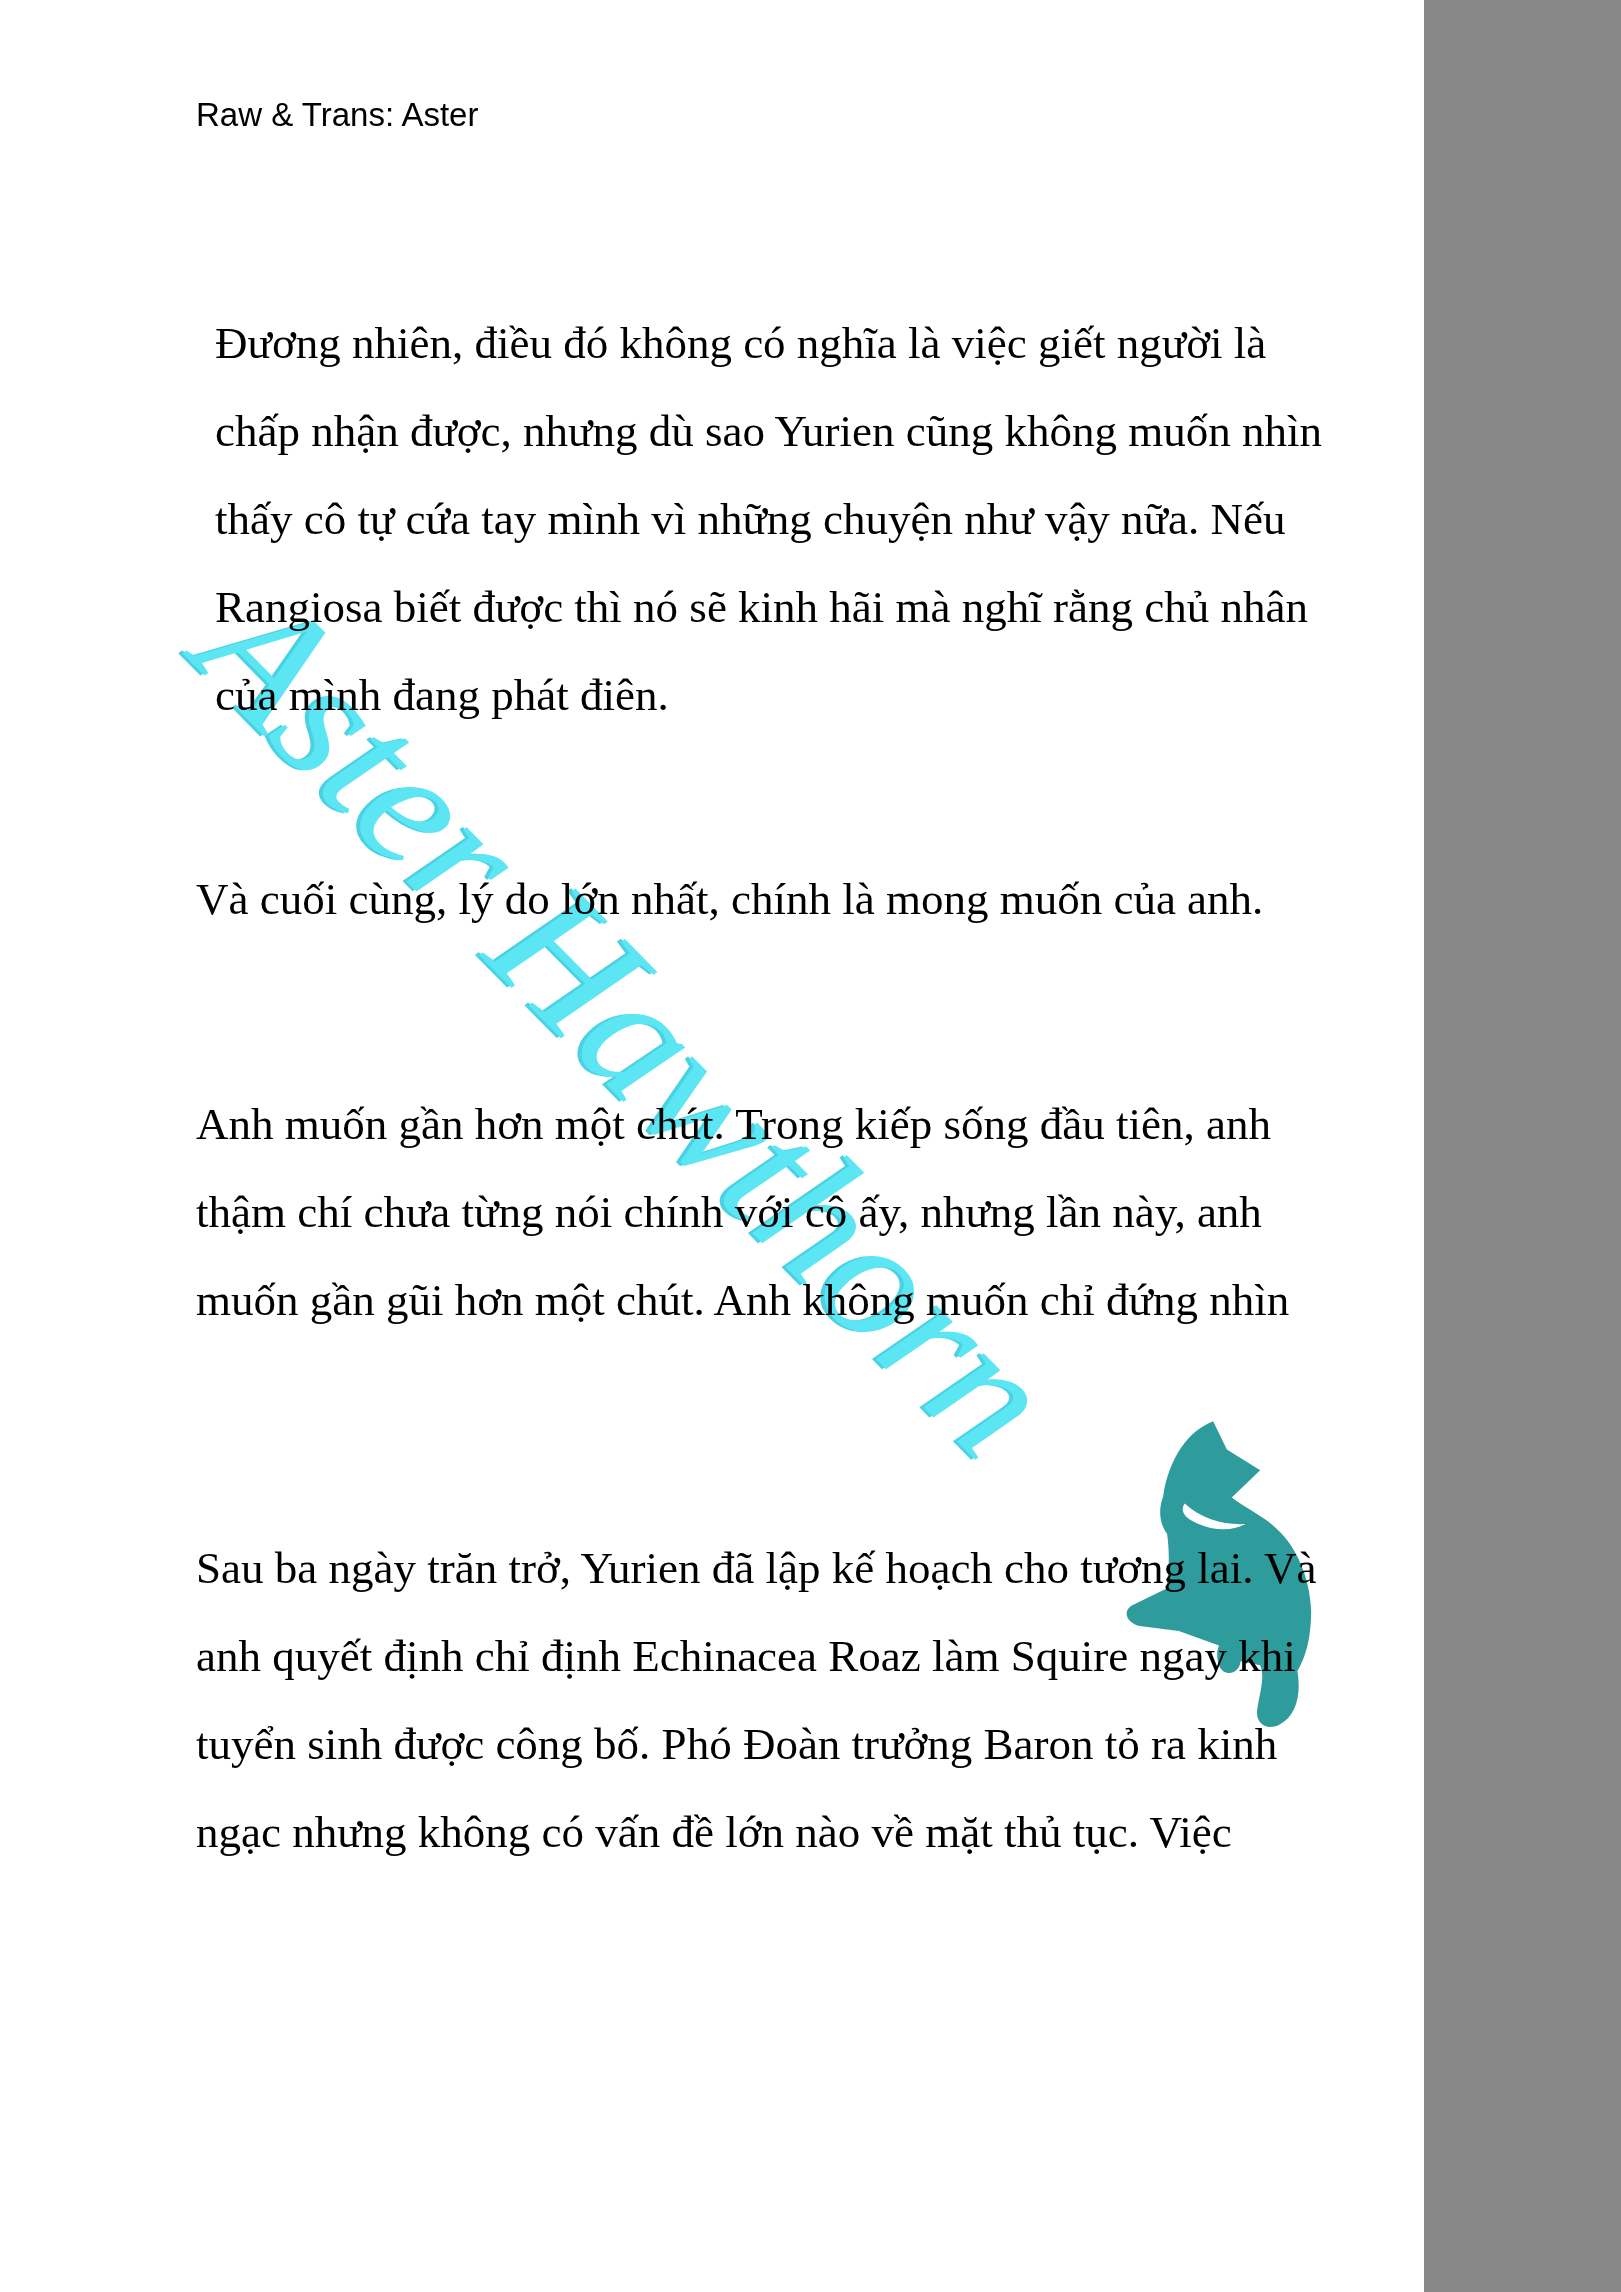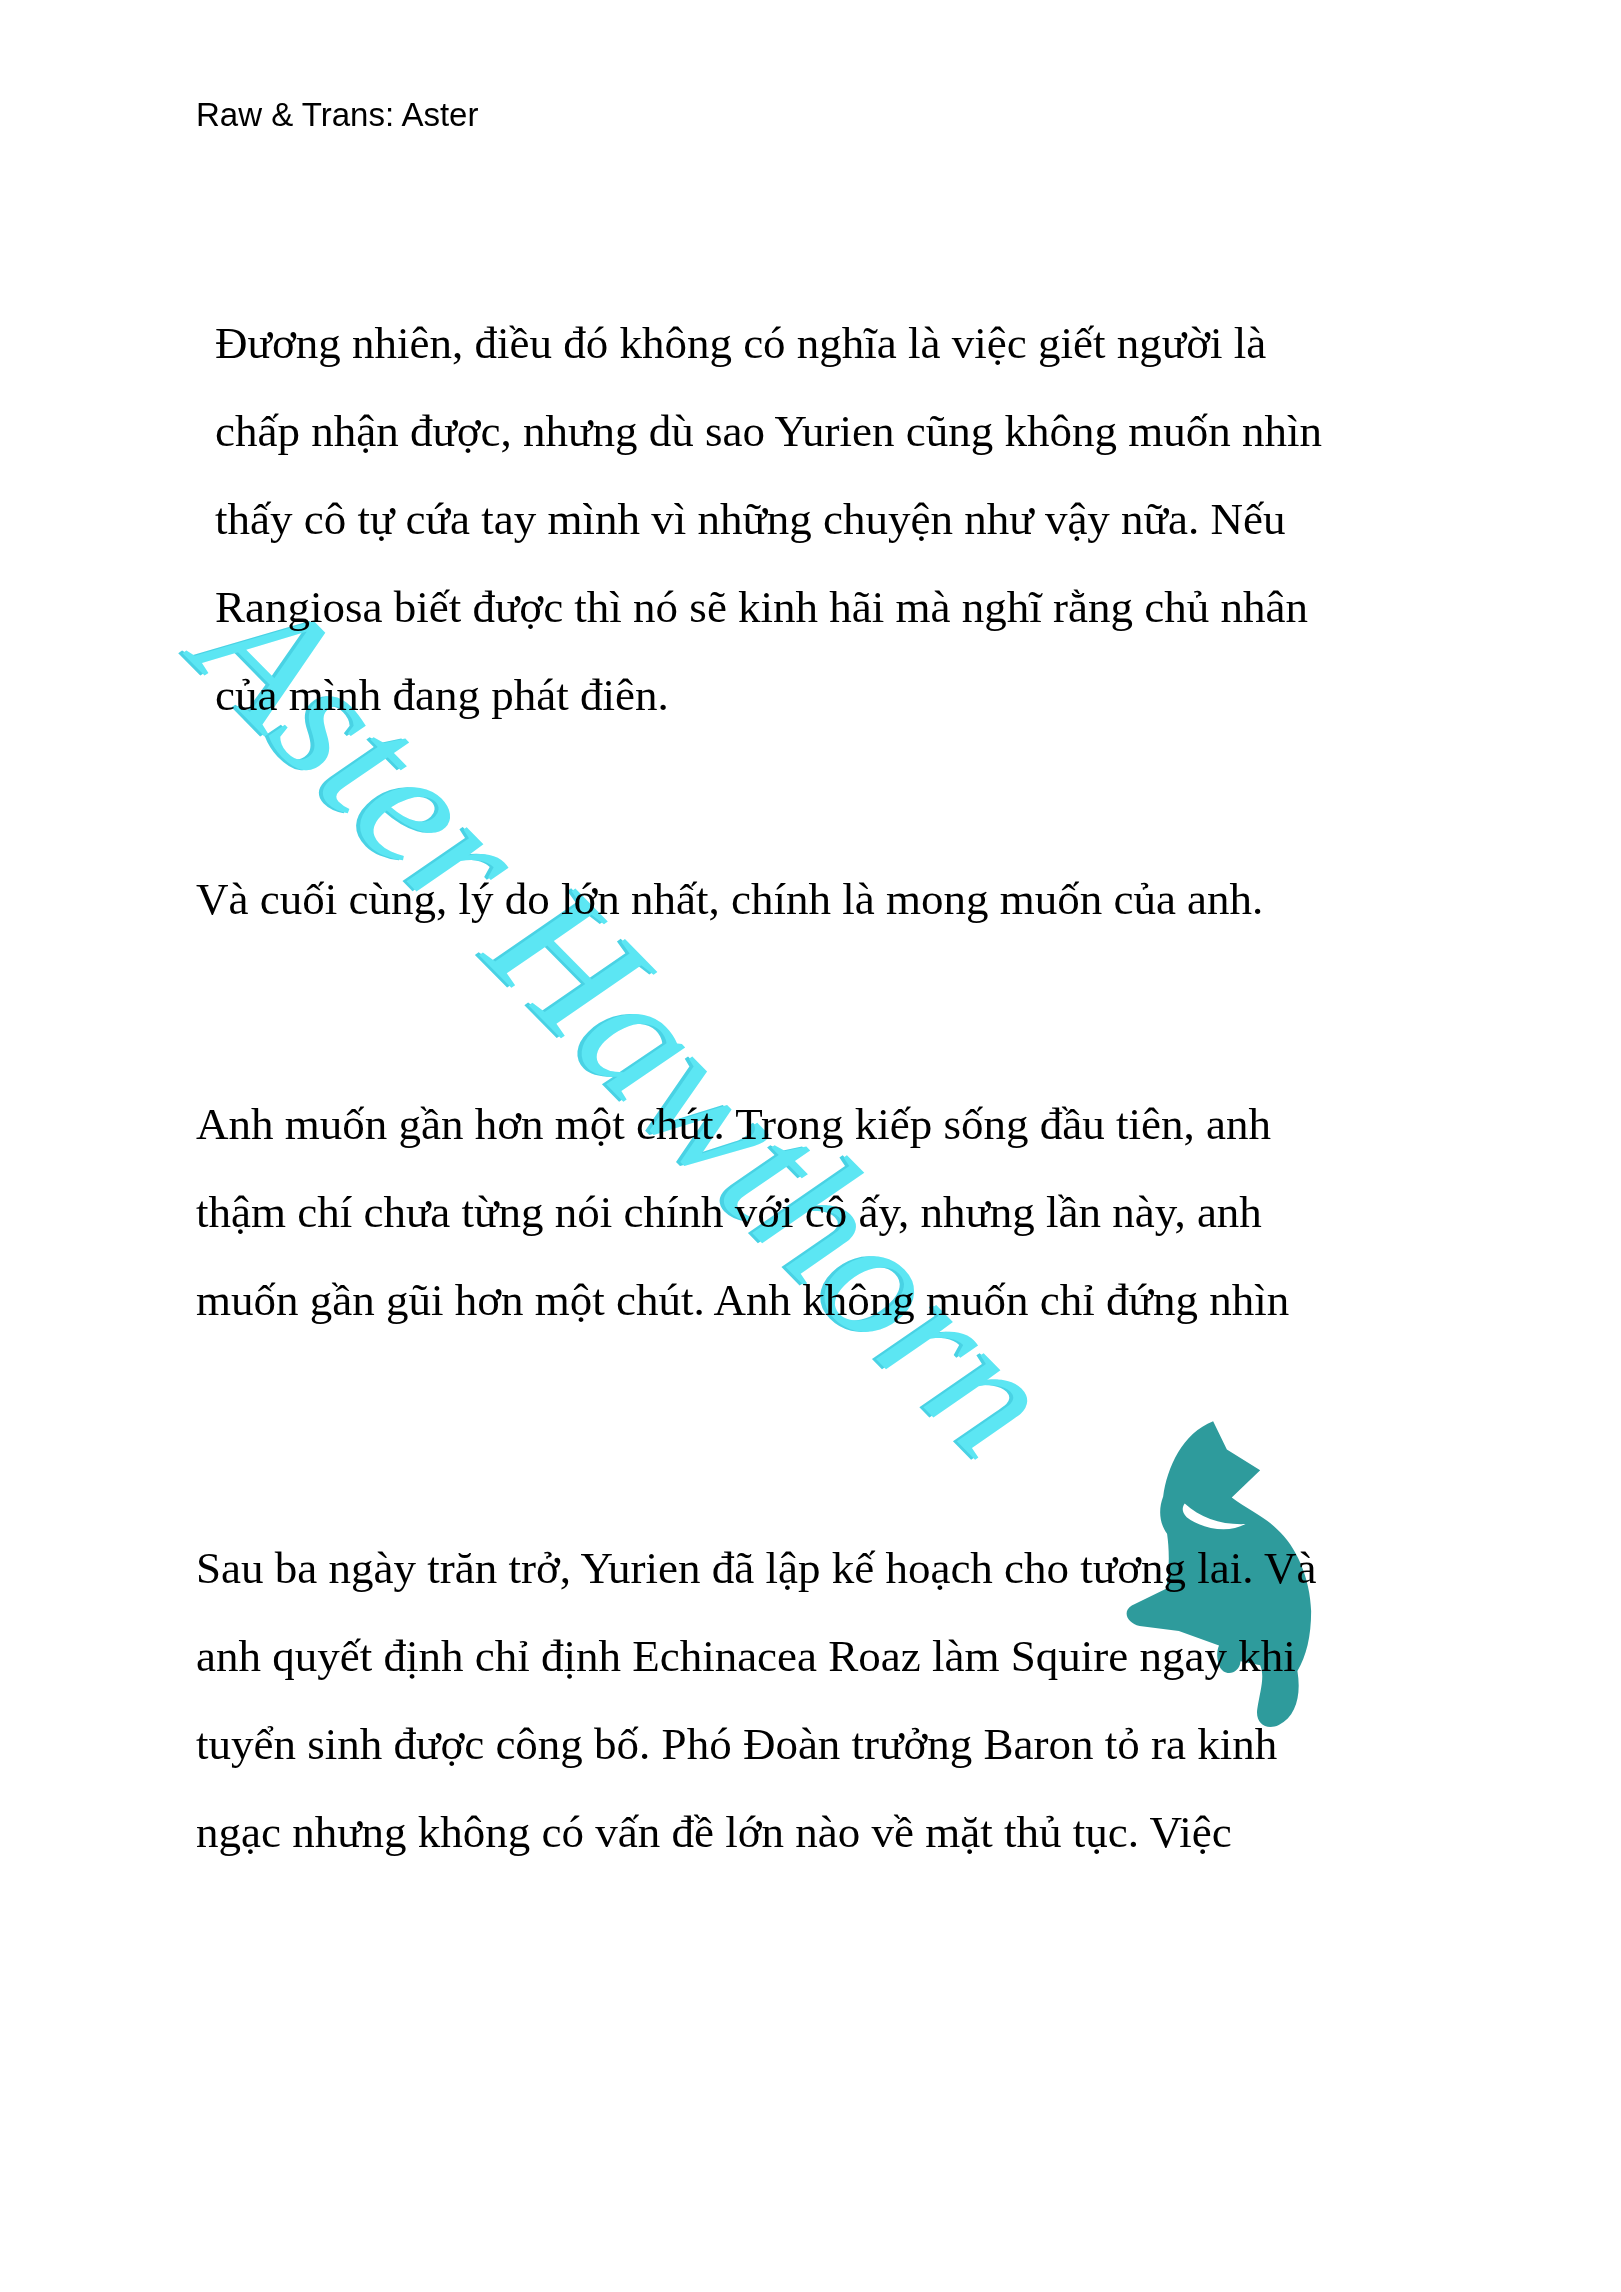--- a/index.html
+++ b/index.html
@@ -1,18 +1,18 @@
 <!DOCTYPE html>
 <html><head>
 <meta charset="utf-8">
 <style>
   html,body{margin:0;padding:0;background:#888;}
   #page{
     position:relative;
-    width:1621px;height:2293px;
+    width:1424px;height:2293px;
     background:#ffffff;
     overflow:hidden;
     font-family:"Liberation Serif", serif;
   }
   .header{
     position:absolute;
     left:196px;top:96px;
     font-family:"Liberation Sans", sans-serif;
     font-size:33px;
     color:#000;

